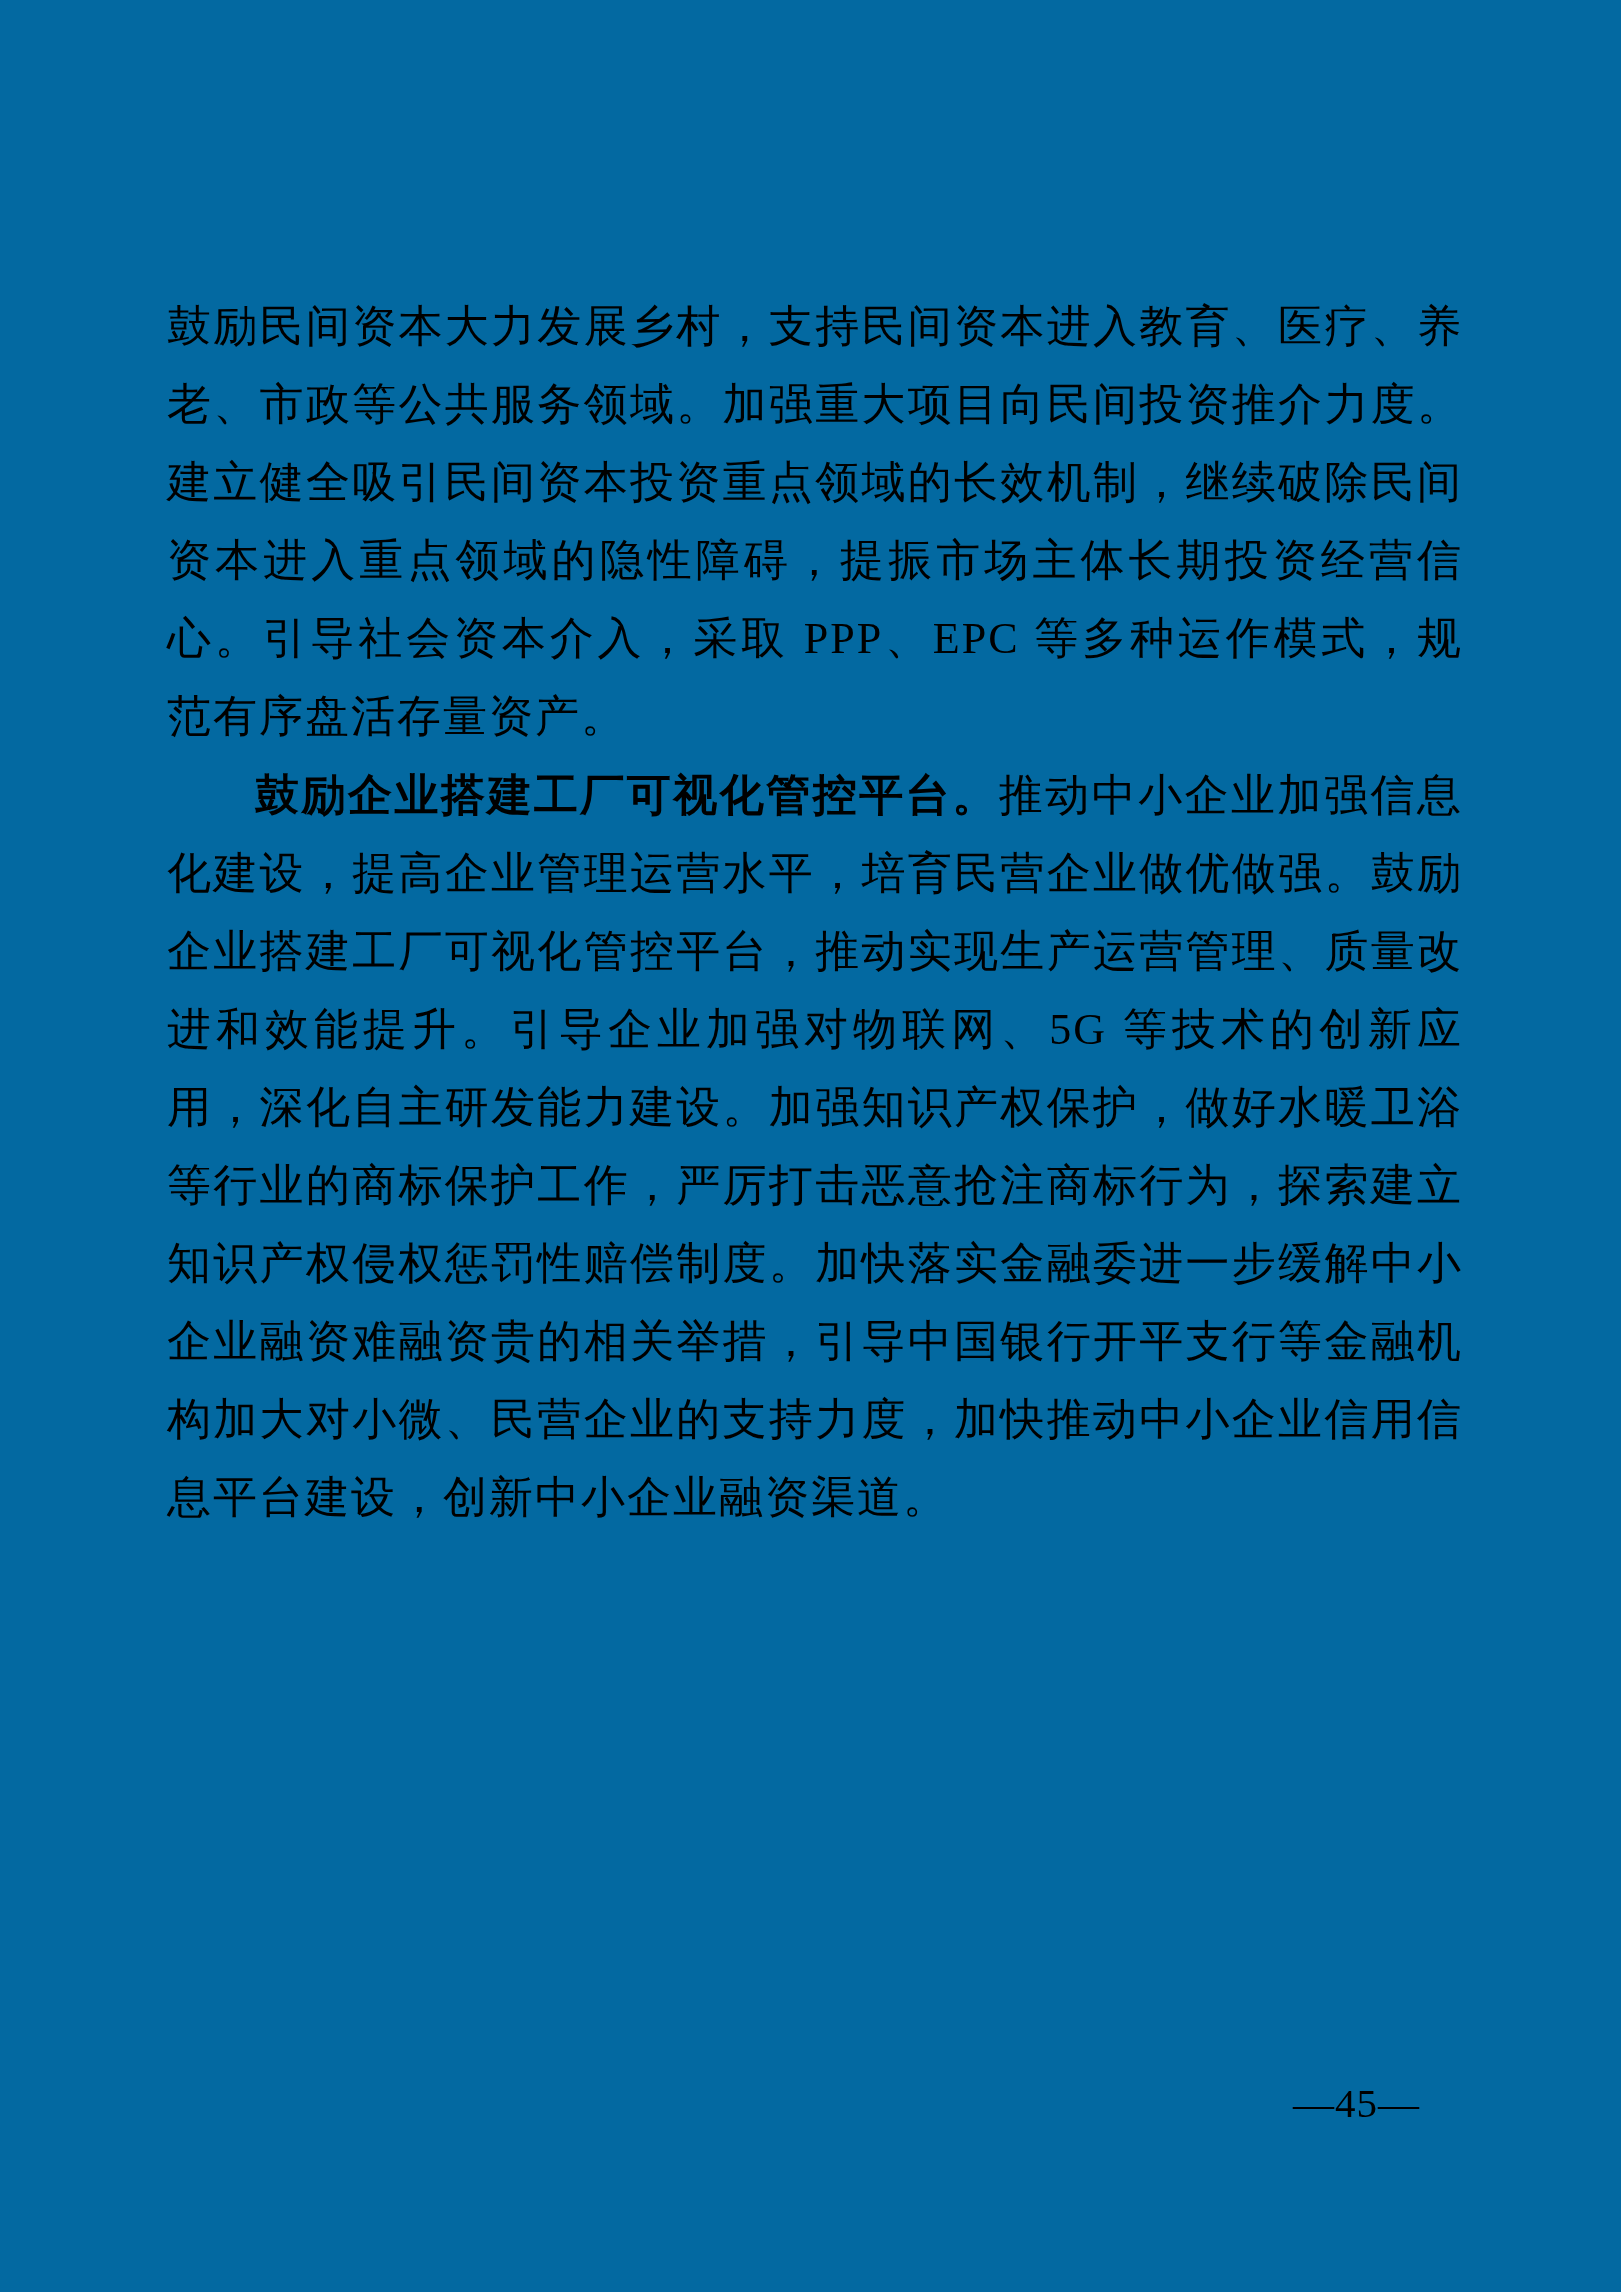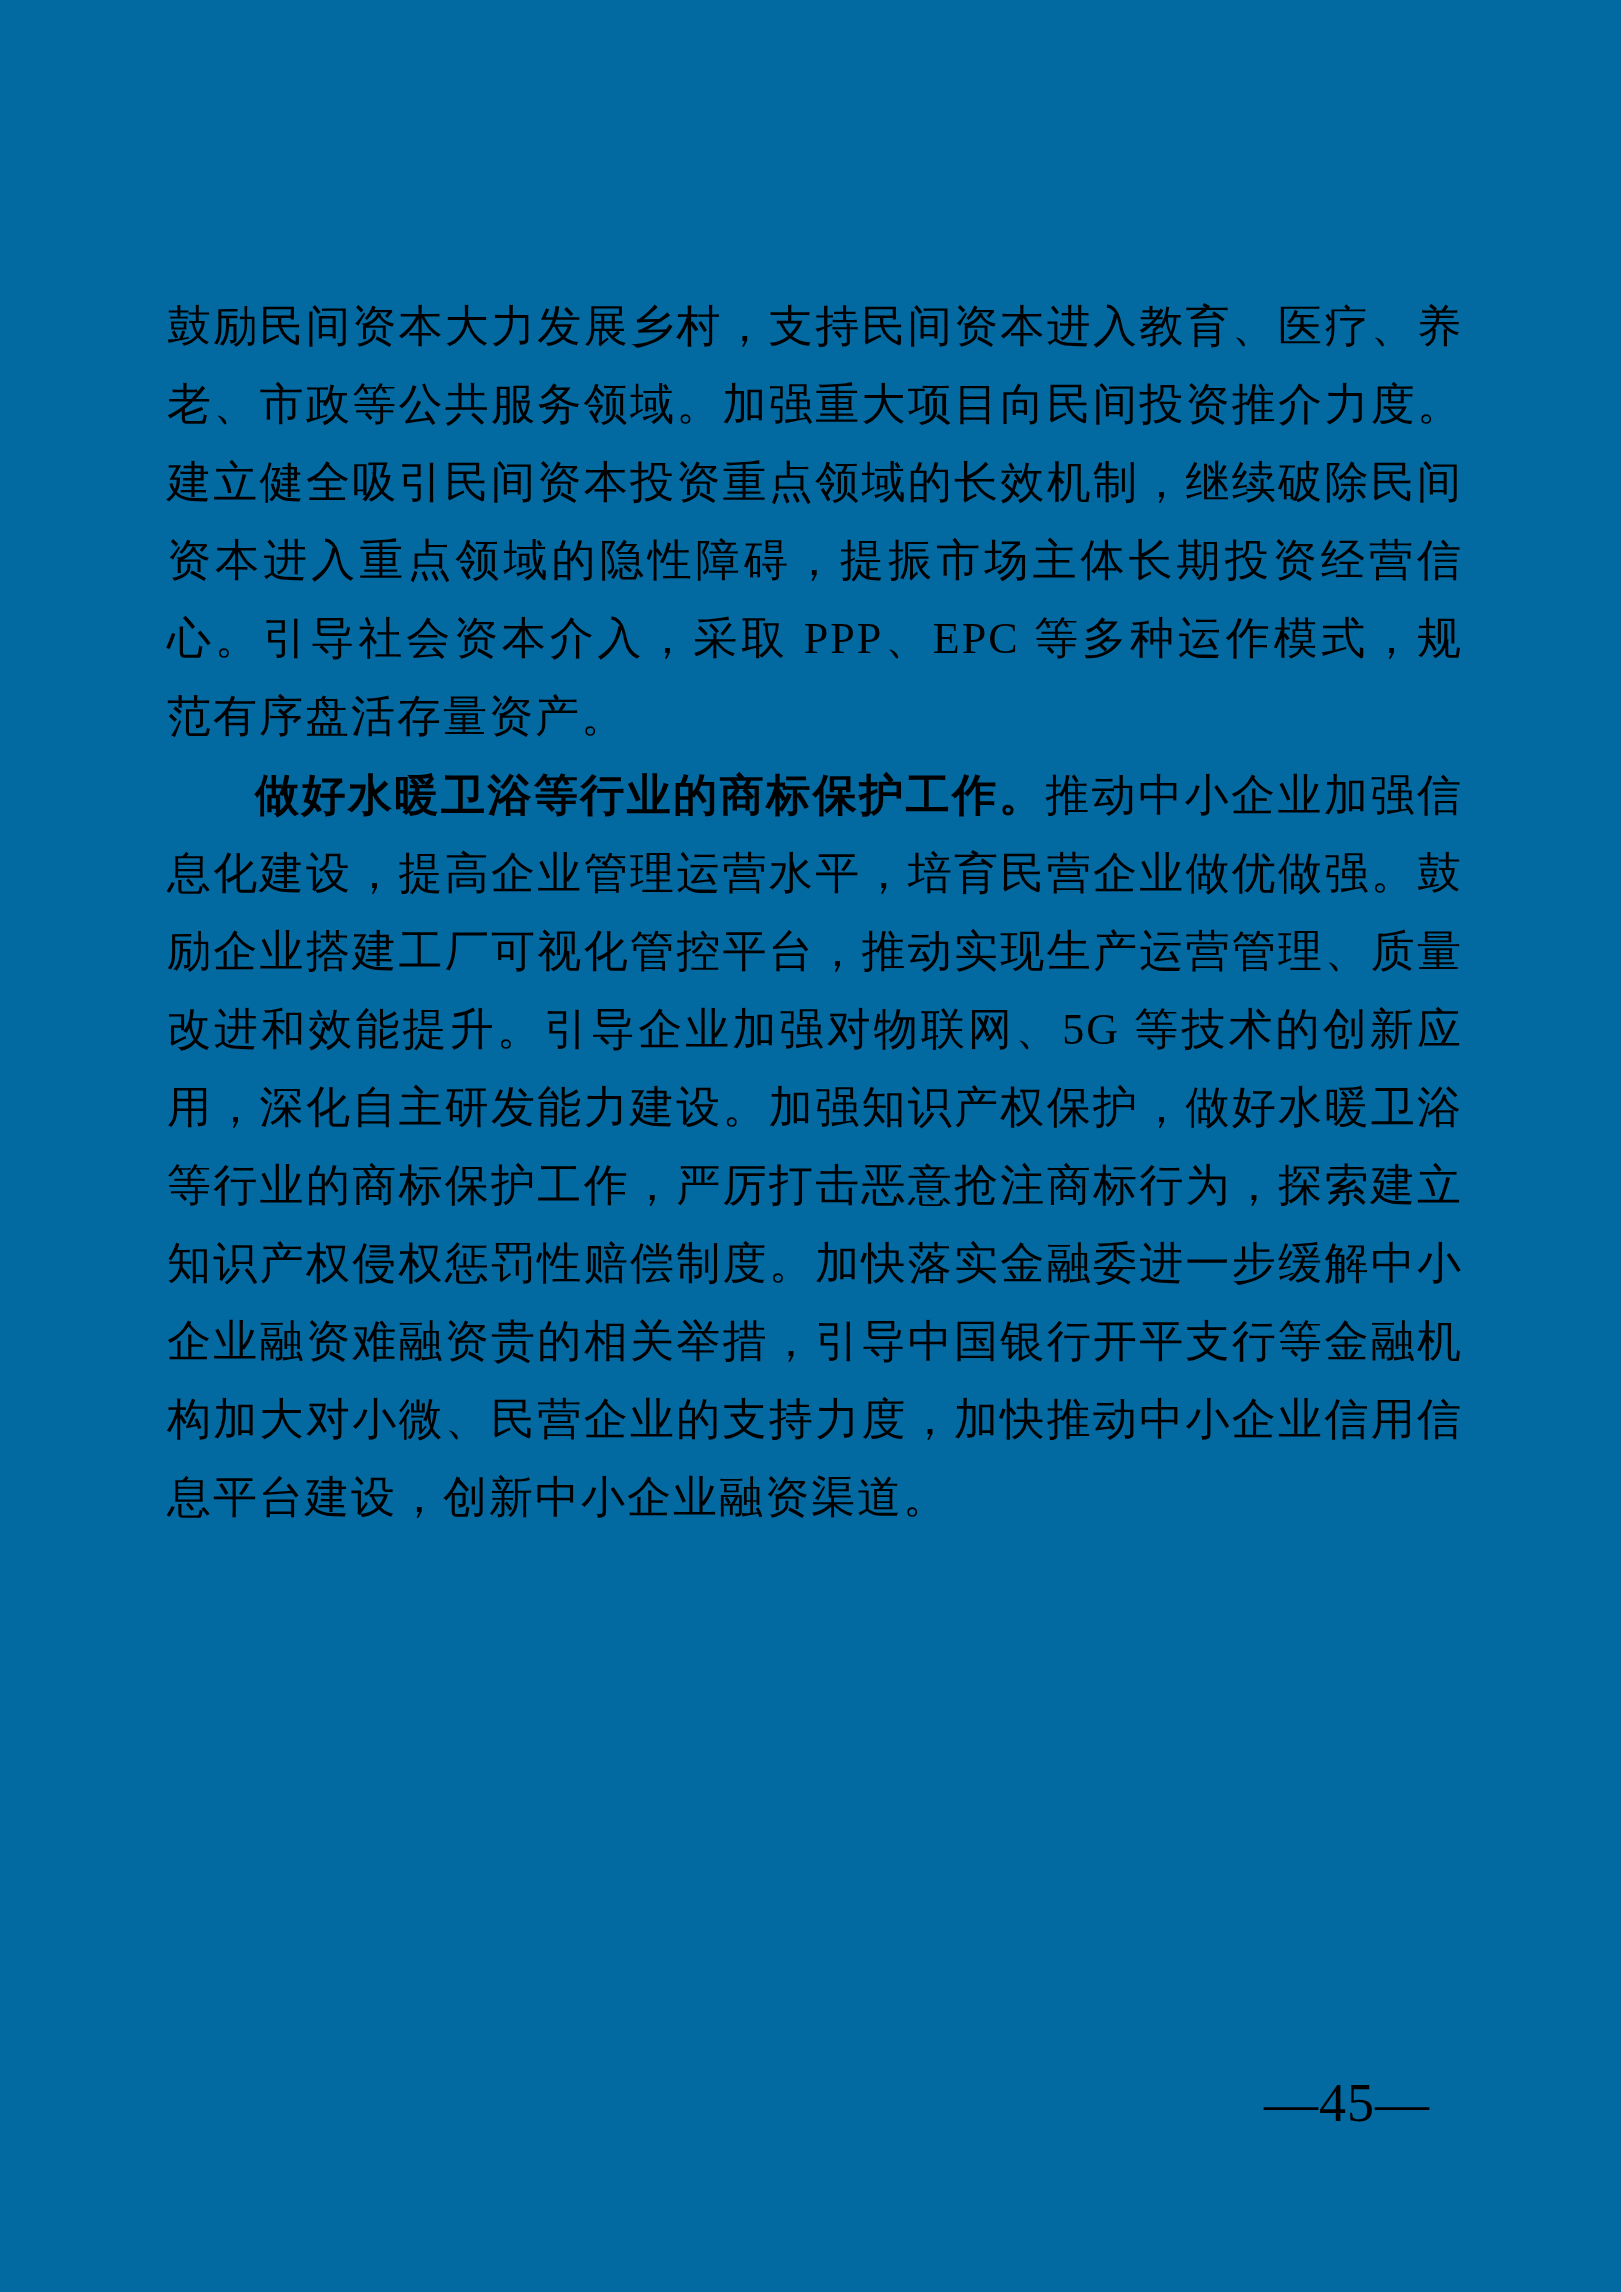--- a/index.html
+++ b/index.html
@@ -34,36 +34,36 @@
   .para.indent {
     text-indent: 2em;
   }
   .bold-lead {
     font-weight: bold;
     font-family: "Liberation Sans", "DejaVu Sans", sans-serif;
   }
   .page-number {
     position: absolute;
     top: 2080px;
-    right: 191px;
-    font-size: 54px;
+    right: 201px;
+    font-size: 41px;
     line-height: 47px;
     letter-spacing: 1px;
     white-space: nowrap;
   }
 </style>
 </head>
 <body>
 
 <div class="page">
 
   <main class="text-block">
 
     <p class="para"><span>鼓励民间资本大力发展乡村，支持民间资本进入教育、医疗、养老、市政等公共服务领域。加强重大项目向民间投资推介力度。建立健全吸引民间资本投资重点领域的长效机制，继续破除民间资本进入重点领域的隐性障碍，提振市场主体长期投资经营信心。引导社会资本介入，采取 PPP、EPC 等多种运作模式，规范有序盘活存量资产。</span></p>
 
-    <p class="para indent"><strong class="bold-lead">做好水暖卫浴等行业的商标保护工作。</strong><span>推动中小企业加强信息化建设，提高企业管理运营水平，培育民营企业做优做强。鼓励企业搭建工厂可视化管控平台，推动实现生产运营管理、质量改进和效能提升。引导企业加强对物联网、5G 等技术的创新应用，深化自主研发能力建设。加强知识产权保护，做好水暖卫浴等行业的商标保护工作，严厉打击恶意抢注商标行为，探索建立知识产权侵权惩罚性赔偿制度。加快落实金融委进一步缓解中小企业融资难融资贵的相关举措，引导中国银行开平支行等金融机构加大对小微、民营企业的支持力度，加快推动中小企业信用信息平台建设，创新中小企业融资渠道。</span></p>
+    <p class="para indent"><strong class="bold-lead">鼓励企业搭建工厂可视化管控平台。</strong><span>推动中小企业加强信息化建设，提高企业管理运营水平，培育民营企业做优做强。鼓励企业搭建工厂可视化管控平台，推动实现生产运营管理、质量改进和效能提升。引导企业加强对物联网、5G 等技术的创新应用，深化自主研发能力建设。加强知识产权保护，做好水暖卫浴等行业的商标保护工作，严厉打击恶意抢注商标行为，探索建立知识产权侵权惩罚性赔偿制度。加快落实金融委进一步缓解中小企业融资难融资贵的相关举措，引导中国银行开平支行等金融机构加大对小微、民营企业的支持力度，加快推动中小企业信用信息平台建设，创新中小企业融资渠道。</span></p>
 
   </main>
 
   <footer class="page-number">—45—</footer>
 
 </div>
 
 
 </body></html>

